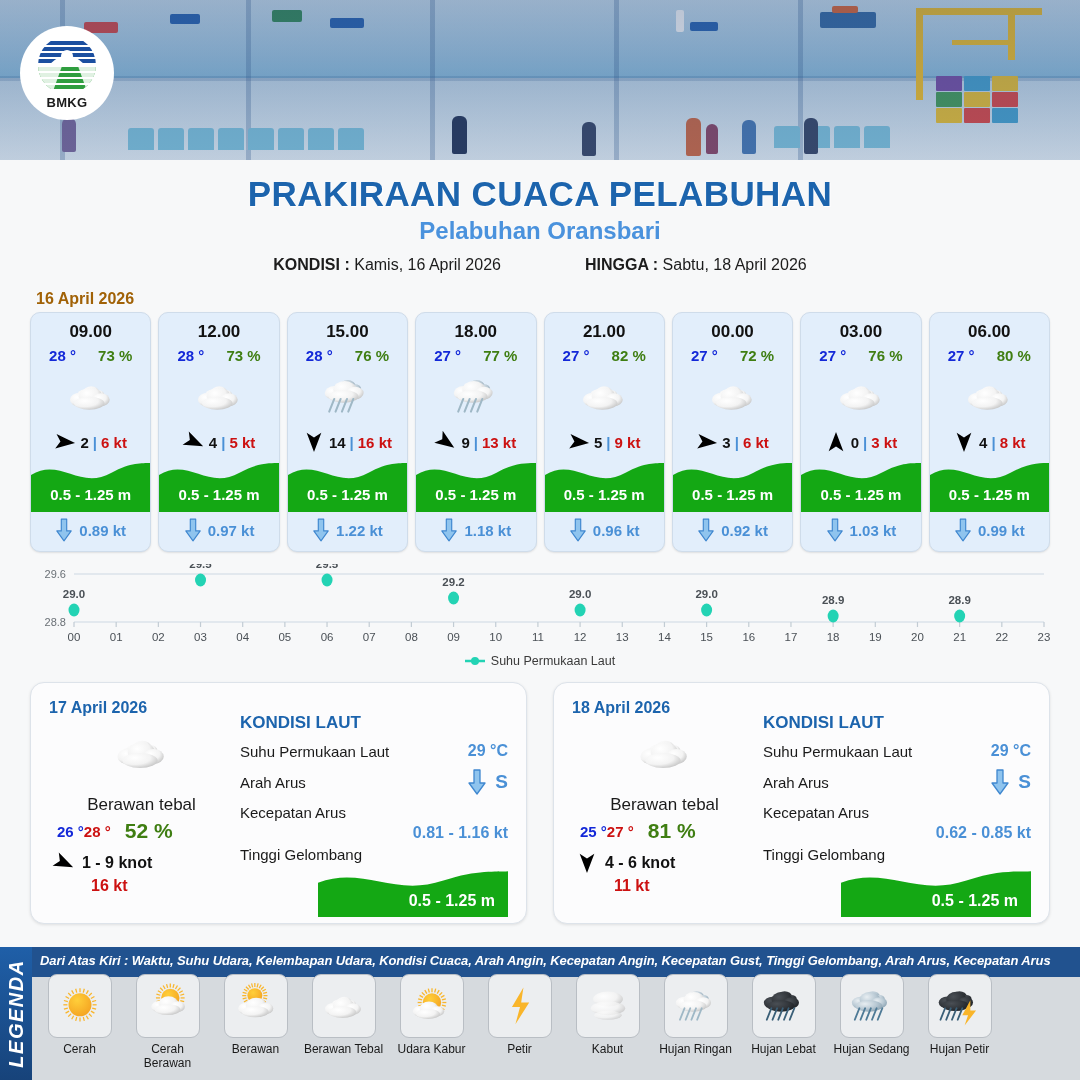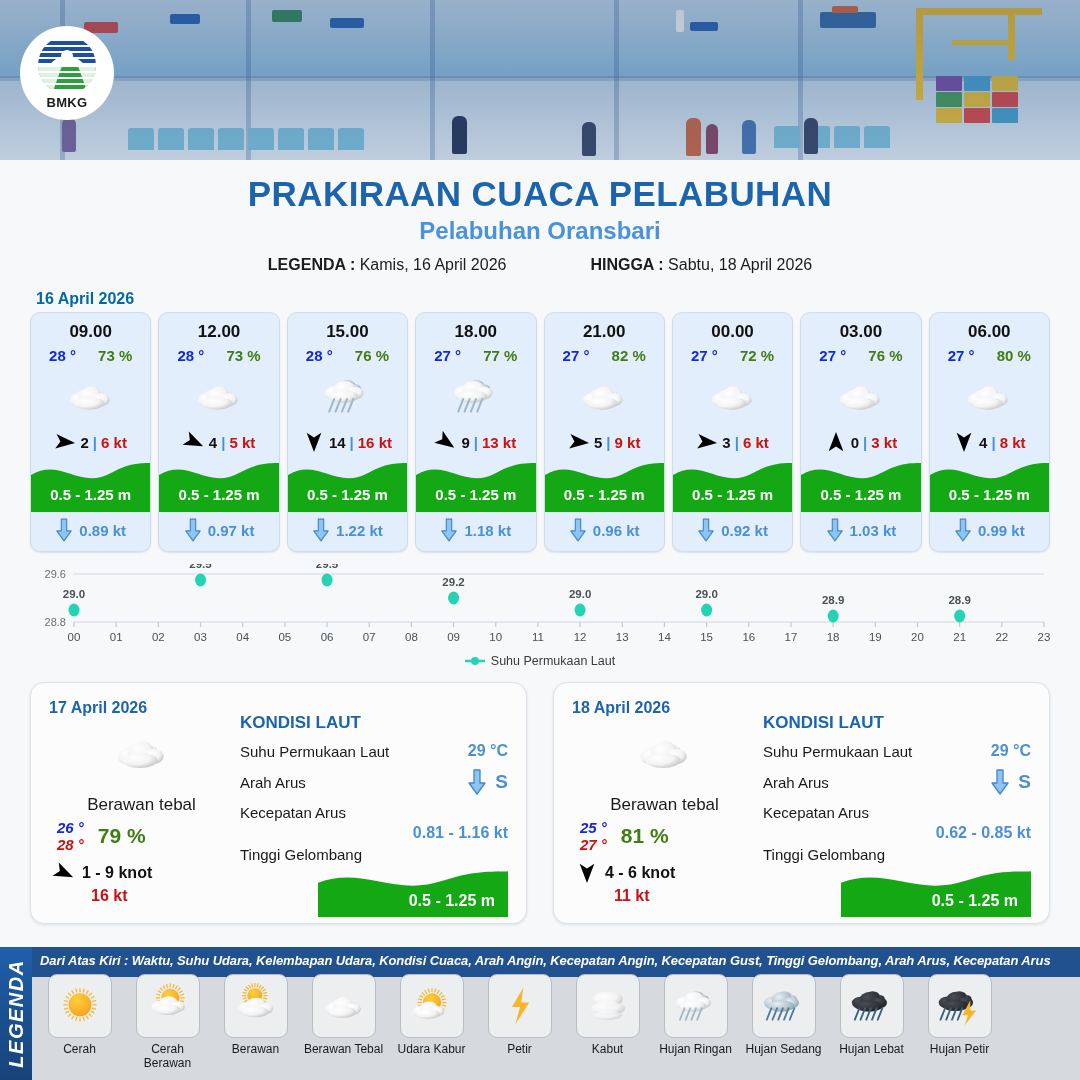--- a/index.html
+++ b/index.html
@@ -66,21 +66,21 @@
   }
   .title-sub { font-size:24px; font-weight:bold; color:#4a92dd; margin-top:3px; }
   .valid-row {
     margin-top:11px; display:flex; justify-content:center; gap:84px;
     font-size:16px; color:#1c1c1c;
   }
   .valid-k { font-weight:bold; }
 
   
   .date-label {
-    margin:16px 11px 4px 36px; font-size:16px; font-weight:bold; color:#0369a1;
+    margin:16px 11px 4px 36px; font-size:16px; font-weight:bold; color:#a16207;
   }
 
   
   .cards {
     display:flex; gap:7px; padding:0 30px; align-items:stretch;
   }
   .card {
     width:122px; background:#e2eefb; border:1px solid #cfdcea;
     border-radius:10px; overflow:hidden; position:relative;
     box-shadow:0 1px 2px rgba(0,0,0,.10);
@@ -122,21 +122,21 @@
     flex:1; background:#fcfcfd; border:1px solid #dde3ea; border-radius:14px;
     box-shadow:0 1px 3px rgba(0,0,0,.10);
     height:242px; position:relative; padding:16px 18px;
     display:flex;
   }
   .day-left { width:185px; position:relative; }
   .day-date { font-size:16px; font-weight:bold; color:#1c64ad; }
   .day-ic { height:60px; display:flex; align-items:center; justify-content:center; margin-top:6px; }
   .day-cond { font-size:17px; color:#1a1a1a; margin-top:12px; text-align:center; }
   .day-temps { display:flex; align-items:center; gap:14px; margin-top:4px; padding-left:8px; }
-  .day-tcol { display:flex; flex-direction:column;font-style:italic; }
+  .day-tcol { display:flex; flex-direction:row; }
   .day-tmin { font-size:15px; font-weight:bold; color:#1328d8; }
   .day-tmax { font-size:15px; font-weight:bold; color:#cc1111; }
   .day-hum { font-size:21px; font-weight:bold; color:#3f7e12; }
   .day-wind { display:flex; align-items:center; gap:7px; margin-top:9px; padding-left:4px; }
   .day-wtxt { font-size:16px; font-weight:bold; color:#111; }
   .day-gust { font-size:16px; font-weight:bold; color:#cc1111; margin-top:3px; padding-left:42px; }
 
   .day-right { flex:1; position:relative; padding-left:6px; }
   .sea-title { font-size:17px; font-weight:bold; color:#1c64ad; margin-top:14px; }
   .sea-row { display:flex; align-items:center; margin-top:9px; }
@@ -279,21 +279,21 @@
     <div class="logo-text">BMKG</div>
   </div>
 
 </div>
 
 <div class="title-zone">
   <div class="title-main">PRAKIRAAN CUACA PELABUHAN</div>
   <div class="title-sub">Pelabuhan Oransbari</div>
   <div class="valid-row">
     <div>
-      <span class="valid-k">LEGENDA :</span>
+      <span class="valid-k">KONDISI :</span>
       <span>Kamis, 16 April 2026</span>
     </div>
     <div>
       <span class="valid-k">HINGGA :</span>
       <span>Sabtu, 18 April 2026</span>
     </div>
   </div>
 </div>
 
 <div class="date-label">16 April 2026</div>
@@ -957,21 +957,21 @@
       <ellipse cx="34" cy="40" rx="26" ry="11" fill="url(#g32)"></ellipse>
     </g>
           </svg>
         </div>
        <div class="day-cond">Berawan tebal</div>
        <div class="day-temps">
          <div class="day-tcol">
            <span class="day-tmin">26 °</span>
            <span class="day-tmax">28 °</span>
          </div>
-         <span class="day-hum">79 %</span>
+         <span class="day-hum">52 %</span>
        </div>
        <div class="day-wind">
          <svg class="c-arrow" width="20" height="20" viewBox="0 0 24 24" style="transform:rotate(115deg)">
       <path d="M12 1 L20 22 L12 17 L4 22 Z" fill="#000000"></path>
           </svg>
          <span class="day-wtxt">1  - 9 knot</span>
        </div>
        <div class="day-gust">16 kt</div>
      </div>
      <div class="day-right">
@@ -1470,20 +1470,65 @@
               <line x1="40" y1="44" x2="32" y2="64" stroke="#9fb8c6" stroke-width="3.2" stroke-linecap="round"></line>
               <line x1="50" y1="44" x2="42" y2="64" stroke="#9fb8c6" stroke-width="3.2" stroke-linecap="round"></line>
             </svg>
           </div>
      <div class="leg-cap">Hujan Ringan</div>
         </div>
         <div class="leg-item">
           <div class="leg-box">
             <svg width="56" height="45.919999999999995" viewBox="0 0 80 80">
               <defs>
+    <radialGradient id="g76" cx="35%" cy="32%" r="72%">
+      <stop offset="0%" stop-color="#ffffff"></stop>
+                  <stop offset="62%" stop-color="#f3f3f3"></stop>
+      <stop offset="100%" stop-color="#c9c9c9"></stop>
+                </radialGradient>
+    <radialGradient id="g77" cx="35%" cy="32%" r="72%">
+      <stop offset="0%" stop-color="#e8eef2"></stop>
+                  <stop offset="60%" stop-color="#b9c9d4"></stop>
+      <stop offset="100%" stop-color="#8fa6b5"></stop>
+                </radialGradient>
+    <radialGradient id="g78" cx="38%" cy="30%" r="70%">
+      <stop offset="0%" stop-color="#ffcf3a"></stop>
+                  <stop offset="100%" stop-color="#f5a623"></stop>
+                </radialGradient>
+    <radialGradient id="g79" cx="35%" cy="32%" r="72%">
+      <stop offset="0%" stop-color="#4a4f55"></stop>
+                  <stop offset="60%" stop-color="#33373c"></stop>
+      <stop offset="100%" stop-color="#1f2226"></stop>
+                </radialGradient>
+  </defs>
+              <g transform="translate(18,6) scale(0.64)">
+      <ellipse cx="18" cy="34" rx="17" ry="12" fill="url(#g79)"></ellipse>
+      <ellipse cx="36" cy="28" rx="20" ry="15" fill="url(#g79)"></ellipse>
+      <ellipse cx="54" cy="34" rx="15" ry="11" fill="url(#g79)"></ellipse>
+      <ellipse cx="34" cy="40" rx="26" ry="11" fill="url(#g79)"></ellipse>
+    </g>
+              <g transform="translate(4,4) scale(0.9)">
+      <ellipse cx="18" cy="34" rx="17" ry="12" fill="url(#g79)"></ellipse>
+      <ellipse cx="36" cy="28" rx="20" ry="15" fill="url(#g79)"></ellipse>
+      <ellipse cx="54" cy="34" rx="15" ry="11" fill="url(#g79)"></ellipse>
+      <ellipse cx="34" cy="40" rx="26" ry="11" fill="url(#g79)"></ellipse>
+    </g>
+              <line x1="18" y1="44" x2="10" y2="64" stroke="#3a5f78" stroke-width="3.2" stroke-linecap="round"></line>
+              <line x1="28" y1="44" x2="20" y2="64" stroke="#3a5f78" stroke-width="3.2" stroke-linecap="round"></line>
+              <line x1="38" y1="44" x2="30" y2="64" stroke="#3a5f78" stroke-width="3.2" stroke-linecap="round"></line>
+              <line x1="48" y1="44" x2="40" y2="64" stroke="#3a5f78" stroke-width="3.2" stroke-linecap="round"></line>
+              <line x1="58" y1="44" x2="50" y2="64" stroke="#3a5f78" stroke-width="3.2" stroke-linecap="round"></line>
+            </svg>
+          </div>
+     <div class="leg-cap">Hujan Lebat</div>
+        </div>
+        <div class="leg-item">
+          <div class="leg-box">
+            <svg width="56" height="45.919999999999995" viewBox="0 0 80 80">
+              <defs>
     <radialGradient id="g72" cx="35%" cy="32%" r="72%">
       <stop offset="0%" stop-color="#ffffff"></stop>
                   <stop offset="62%" stop-color="#f3f3f3"></stop>
       <stop offset="100%" stop-color="#c9c9c9"></stop>
                 </radialGradient>
     <radialGradient id="g73" cx="35%" cy="32%" r="72%">
       <stop offset="0%" stop-color="#e8eef2"></stop>
                   <stop offset="60%" stop-color="#b9c9d4"></stop>
       <stop offset="100%" stop-color="#8fa6b5"></stop>
                 </radialGradient>
@@ -1515,65 +1560,20 @@
               <line x1="48" y1="44" x2="40" y2="64" stroke="#4e7a96" stroke-width="3.2" stroke-linecap="round"></line>
               <line x1="58" y1="44" x2="50" y2="64" stroke="#4e7a96" stroke-width="3.2" stroke-linecap="round"></line>
             </svg>
           </div>
      <div class="leg-cap">Hujan Sedang</div>
         </div>
         <div class="leg-item">
           <div class="leg-box">
             <svg width="56" height="45.919999999999995" viewBox="0 0 80 80">
               <defs>
-    <radialGradient id="g76" cx="35%" cy="32%" r="72%">
-      <stop offset="0%" stop-color="#ffffff"></stop>
-                  <stop offset="62%" stop-color="#f3f3f3"></stop>
-      <stop offset="100%" stop-color="#c9c9c9"></stop>
-                </radialGradient>
-    <radialGradient id="g77" cx="35%" cy="32%" r="72%">
-      <stop offset="0%" stop-color="#e8eef2"></stop>
-                  <stop offset="60%" stop-color="#b9c9d4"></stop>
-      <stop offset="100%" stop-color="#8fa6b5"></stop>
-                </radialGradient>
-    <radialGradient id="g78" cx="38%" cy="30%" r="70%">
-      <stop offset="0%" stop-color="#ffcf3a"></stop>
-                  <stop offset="100%" stop-color="#f5a623"></stop>
-                </radialGradient>
-    <radialGradient id="g79" cx="35%" cy="32%" r="72%">
-      <stop offset="0%" stop-color="#4a4f55"></stop>
-                  <stop offset="60%" stop-color="#33373c"></stop>
-      <stop offset="100%" stop-color="#1f2226"></stop>
-                </radialGradient>
-  </defs>
-              <g transform="translate(18,6) scale(0.64)">
-      <ellipse cx="18" cy="34" rx="17" ry="12" fill="url(#g79)"></ellipse>
-      <ellipse cx="36" cy="28" rx="20" ry="15" fill="url(#g79)"></ellipse>
-      <ellipse cx="54" cy="34" rx="15" ry="11" fill="url(#g79)"></ellipse>
-      <ellipse cx="34" cy="40" rx="26" ry="11" fill="url(#g79)"></ellipse>
-    </g>
-              <g transform="translate(4,4) scale(0.9)">
-      <ellipse cx="18" cy="34" rx="17" ry="12" fill="url(#g79)"></ellipse>
-      <ellipse cx="36" cy="28" rx="20" ry="15" fill="url(#g79)"></ellipse>
-      <ellipse cx="54" cy="34" rx="15" ry="11" fill="url(#g79)"></ellipse>
-      <ellipse cx="34" cy="40" rx="26" ry="11" fill="url(#g79)"></ellipse>
-    </g>
-              <line x1="18" y1="44" x2="10" y2="64" stroke="#3a5f78" stroke-width="3.2" stroke-linecap="round"></line>
-              <line x1="28" y1="44" x2="20" y2="64" stroke="#3a5f78" stroke-width="3.2" stroke-linecap="round"></line>
-              <line x1="38" y1="44" x2="30" y2="64" stroke="#3a5f78" stroke-width="3.2" stroke-linecap="round"></line>
-              <line x1="48" y1="44" x2="40" y2="64" stroke="#3a5f78" stroke-width="3.2" stroke-linecap="round"></line>
-              <line x1="58" y1="44" x2="50" y2="64" stroke="#3a5f78" stroke-width="3.2" stroke-linecap="round"></line>
-            </svg>
-          </div>
-     <div class="leg-cap">Hujan Lebat</div>
-        </div>
-        <div class="leg-item">
-          <div class="leg-box">
-            <svg width="56" height="45.919999999999995" viewBox="0 0 80 80">
-              <defs>
     <radialGradient id="g80" cx="35%" cy="32%" r="72%">
       <stop offset="0%" stop-color="#ffffff"></stop>
                   <stop offset="62%" stop-color="#f3f3f3"></stop>
       <stop offset="100%" stop-color="#c9c9c9"></stop>
                 </radialGradient>
     <radialGradient id="g81" cx="35%" cy="32%" r="72%">
       <stop offset="0%" stop-color="#e8eef2"></stop>
                   <stop offset="60%" stop-color="#b9c9d4"></stop>
       <stop offset="100%" stop-color="#8fa6b5"></stop>
                 </radialGradient>

